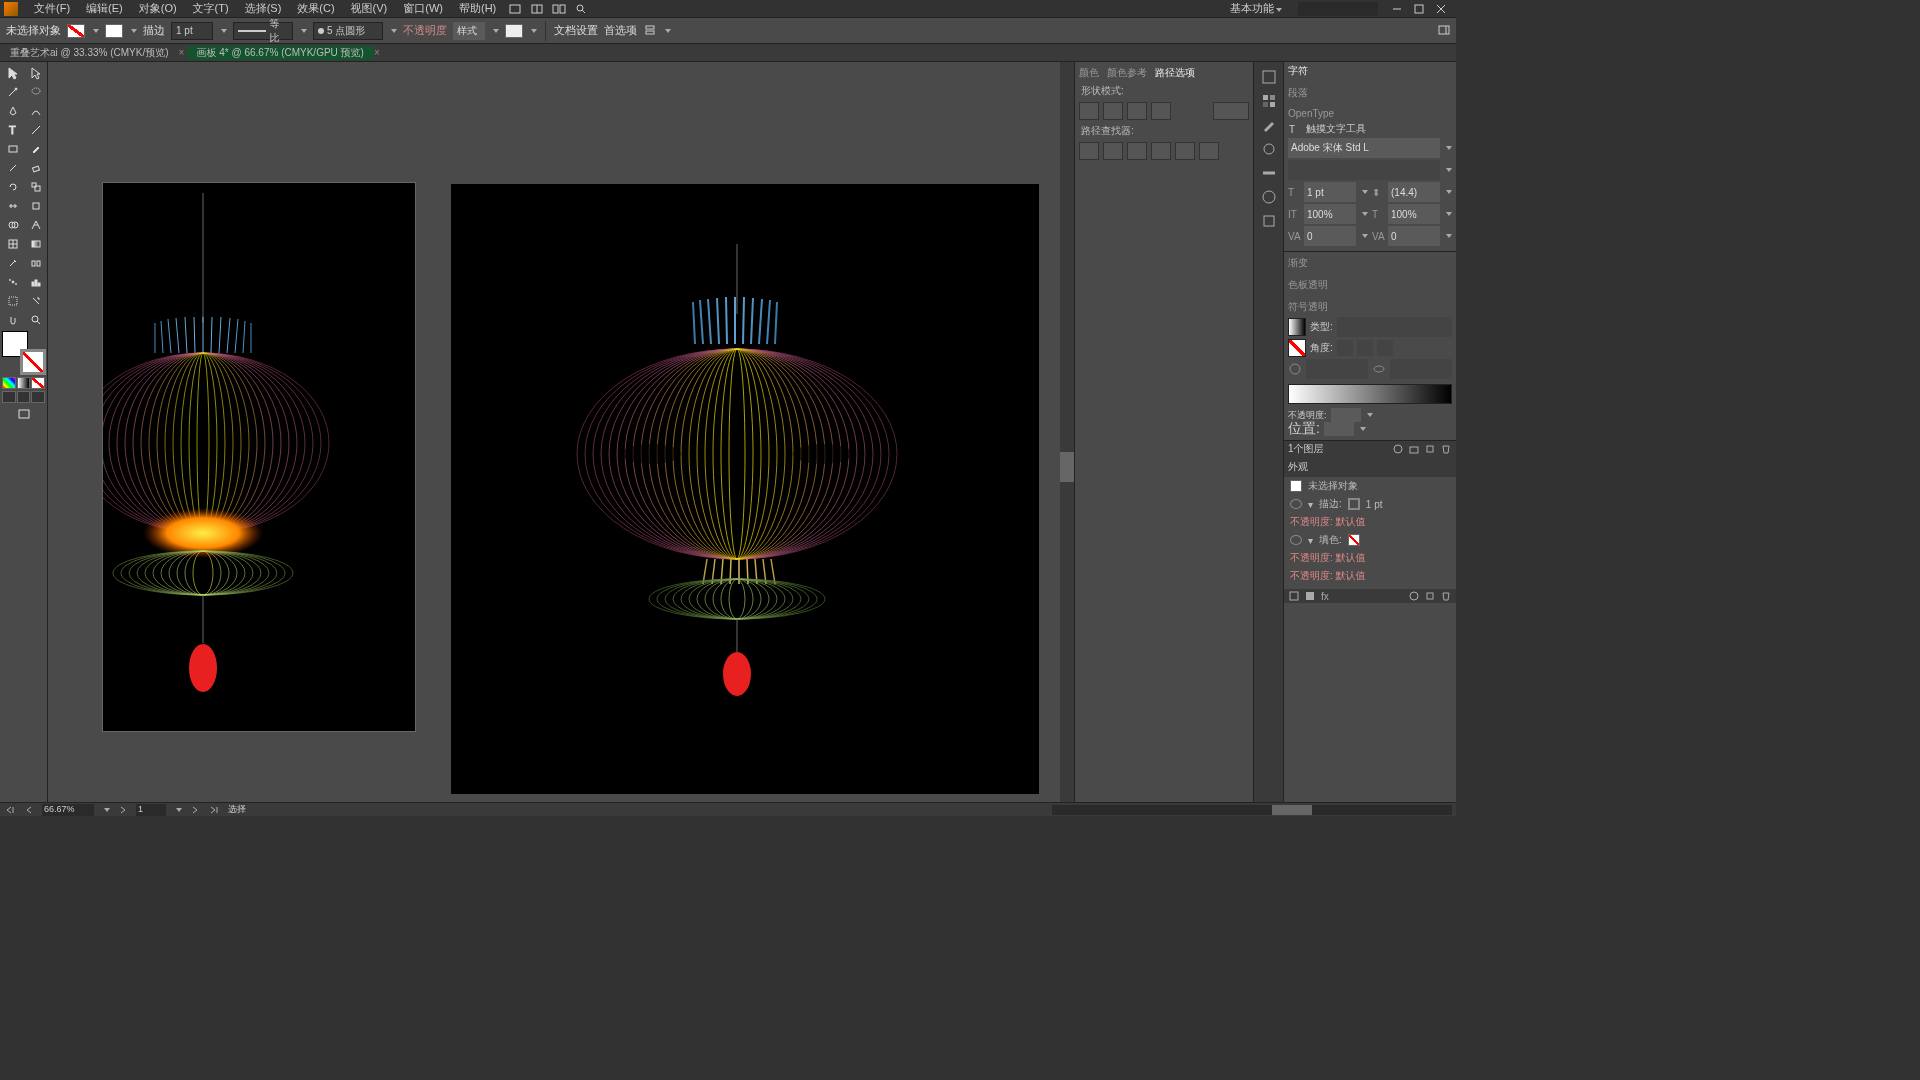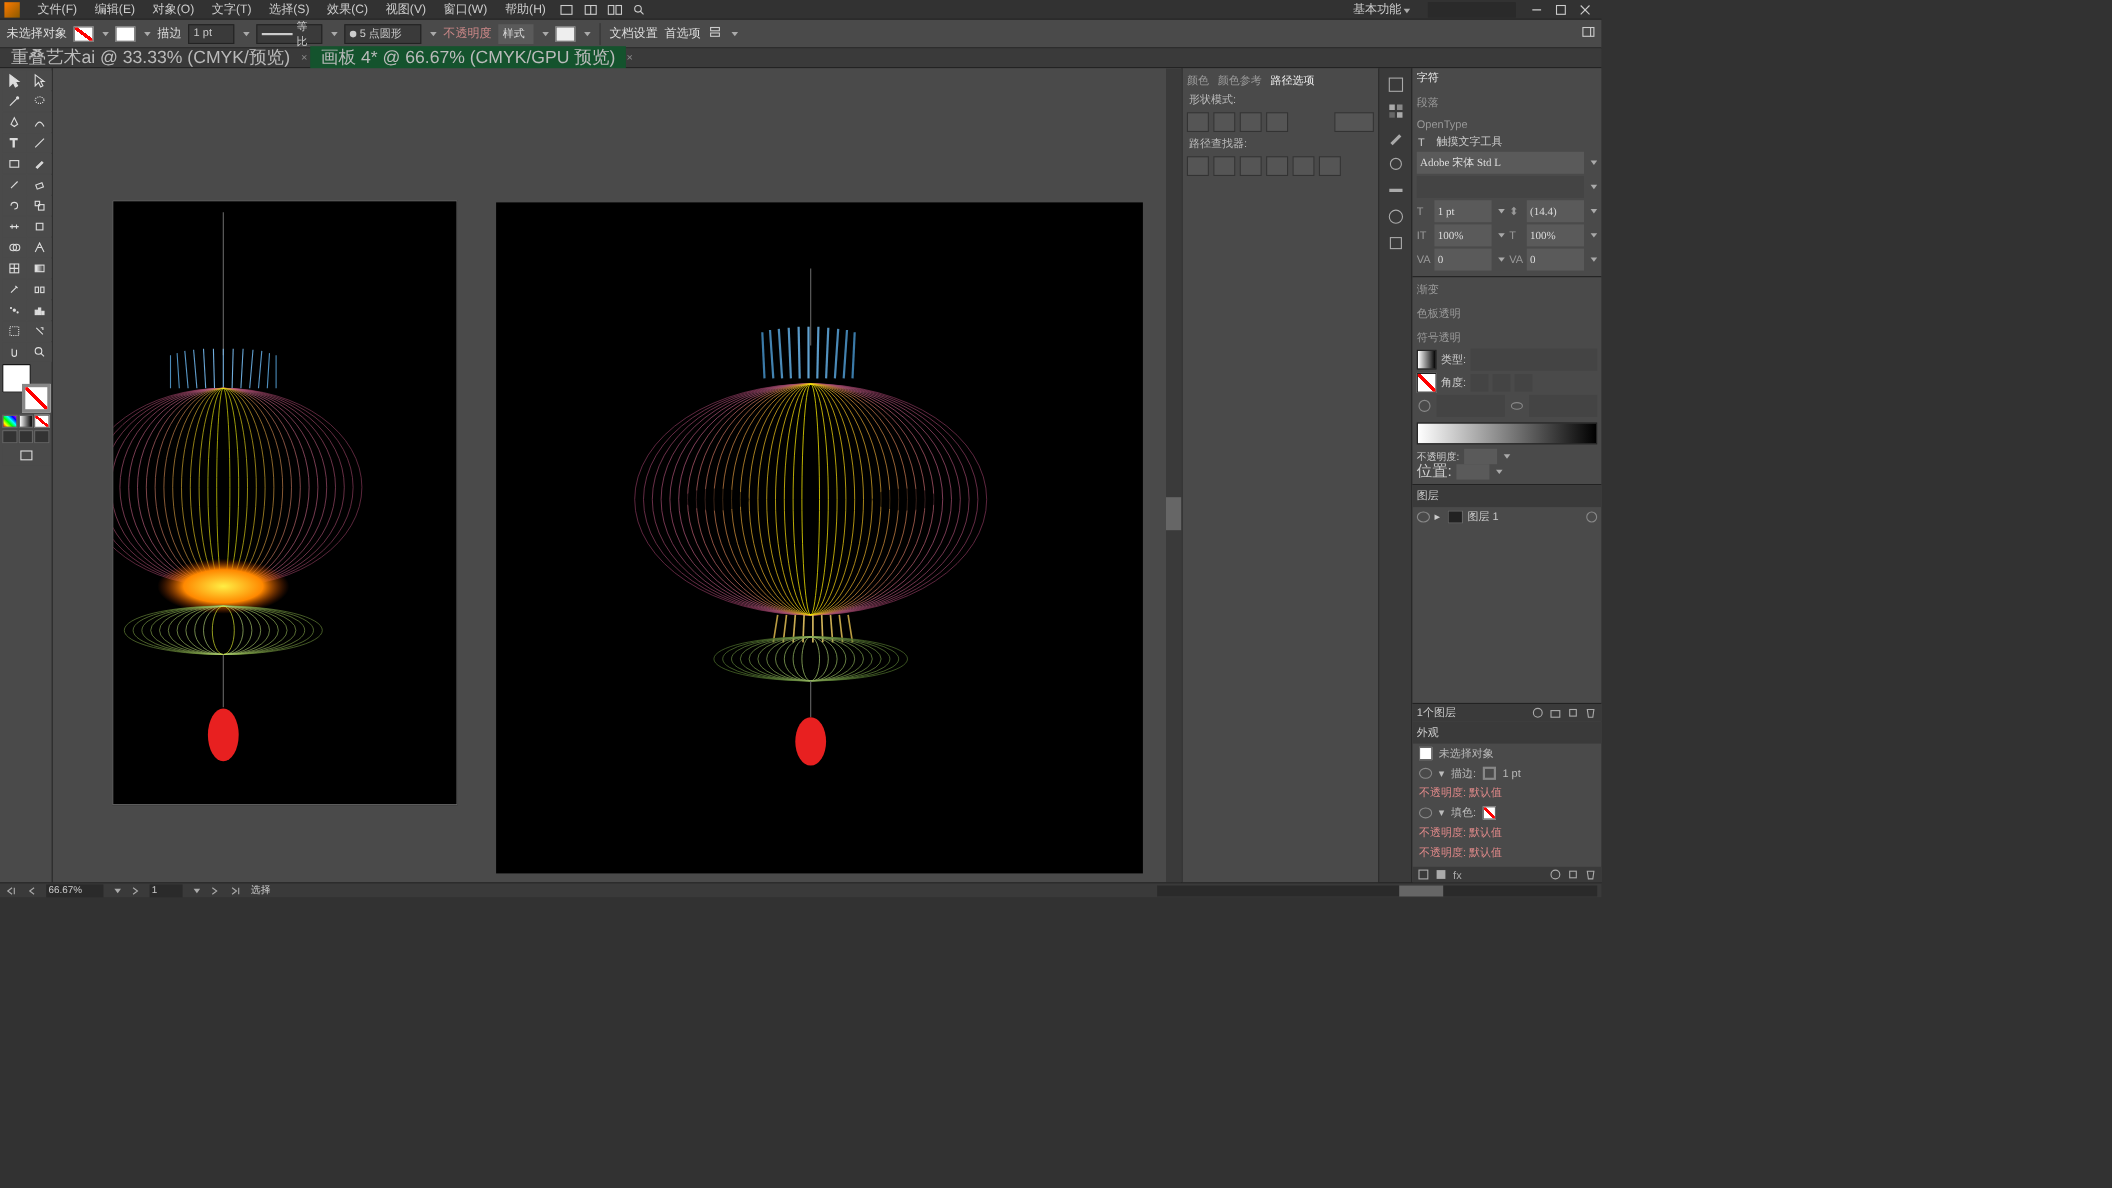--- a/index.html
+++ b/index.html
@@ -16,21 +16,21 @@
 
 .controlbar { height: 26px; background: #4a4a4a; display: flex; align-items: center; padding: 0 6px; gap: 6px; border-bottom: 1px solid #222; }
 .controlbar .label { font-size: 11px; color: #ddd; }
 .controlbar .swatch { width: 18px; height: 14px; border: 1px solid #666; }
 .controlbar .dropdown { height: 18px; background: #3a3a3a; border: 1px solid #222; padding: 0 4px; display: flex; align-items: center; font-size: 10px; }
 .controlbar .sep { width: 1px; height: 20px; background: #333; margin: 0 2px; }
 .controlbar .field { height: 18px; background: #5a5a5a; color: #ddd; padding: 0 4px; display: flex; align-items: center; font-size: 10px; }
 
 
 .tabbar { height: 18px; background: #3a3a3a; display: flex; align-items: center; border-bottom: 1px solid #222; }
-.tabbar .tab { padding: 0 10px; font-size: 16px; color: #bbb; }
+.tabbar .tab { padding: 0 10px; font-size: 10px; color: #bbb; }
 
 
 .main { display: flex; height: calc(100% - 62px - 14px); }
 
 
 .tools { width: 48px; background: #4a4a4a; border-right: 1px solid #222; padding: 2px; }
 .tools-grid { display: grid; grid-template-columns: 22px 22px; gap: 1px; }
 .tool { width: 22px; height: 18px; background: #4a4a4a; display: flex; align-items: center; justify-content: center; position: relative; }
 .tool svg { stroke: #ddd; fill: none; }
 .color-block { width: 44px; height: 44px; position: relative; margin-top: 2px; }
@@ -64,21 +64,21 @@
 .side-icons { width: 30px; background: #3a3a3a; border-right: 1px solid #222; display: flex; flex-direction: column; align-items: center; padding-top: 4px; gap: 2px; }
 .side-icons .ico { width: 22px; height: 22px; display: flex; align-items: center; justify-content: center; }
 
 
 .right-panel { width: 172px; background: #4a4a4a; display: flex; flex-direction: column; }
 .rp-tabs { display: flex; font-size: 10px; padding: 2px 4px; gap: 8px; flex-direction: column; }
 .rp-tabs span { color: #999; }
 .rp-tabs .active { color: #eee; }
 .rp-row { display: flex; align-items: center; gap: 4px; padding: 1px 4px; font-size: 10px; }
 .rp-label { color: #999; width: 12px; }
-.rp-input { flex: 1; height: 20px; background: #5a5a5a; color: #ddd; padding: 0 3px; display: flex; align-items: center; font-size: 10px; font-family: Liberation Serif, serif; }
+.rp-input { flex: 1; height: 20px; background: #5a5a5a; color: #ddd; padding: 0 3px; display: flex; align-items: center; font-size: 10px; }
 .rp-sec-title { font-size: 10px; padding: 3px 4px; background: #3a3a3a; color: #ccc; }
 .gradient-bar { height: 20px; background: linear-gradient(to right, #fff, #000); margin: 4px; border: 1px solid #222; }
 .slider { height: 14px; display: flex; align-items: center; padding: 0 4px; gap: 4px; }
 .slider-val { width: 30px; height: 14px; background: #5a5a5a; display: flex; align-items: center; padding: 0 2px; font-size: 9px; }
 
 .layers-sec { flex: 1; border-top: 1px solid #222; margin-top: 4px; }
 .layer-row { display: flex; align-items: center; padding: 2px 4px; gap: 4px; font-size: 10px; }
 .eye { width: 12px; height: 10px; border: 1px solid #888; border-radius: 50%; }
 .layer-thumb { width: 14px; height: 12px; background: #222; border: 1px solid #666; }
 
@@ -676,32 +676,20 @@
       <span style="font-size:9px">不透明度:</span>
       <div class="slider-val"></div>
         <span class="caret"></span>
     </div>
     <div class="slider">
       <span style="font-size:14px">位置:</span>
       <div class="slider-val"></div>
         <span class="caret"></span>
     </div>
 
-    <div class="layers-sec">
-      <div class="rp-sec-title">图层</div>
-      <div class="layer-row">
-        <div class="eye"></div>
-        <span style="width:8px">▸</span>
-        <div class="layer-thumb"></div>
-        <span>图层 1</span>
-        <span style="flex:1"></span>
-        <span style="width:10px;height:10px;border:1px solid #888;border-radius:50%"></span>
-      </div>
-      <div style="flex:1"></div>
-    </div>
 
     <div class="appearance-sec">
       <div class="rp-row" style="background:#3a3a3a">
         <span>1个图层</span>
         <span style="flex:1"></span>
         <svg width="12" height="12">
             <circle cx="6" cy="6" r="4" stroke="#aaa" fill="none"></circle>
           </svg>
         <svg width="12" height="12">
             <rect x="2" y="4" width="8" height="6" stroke="#aaa" fill="none"></rect>

